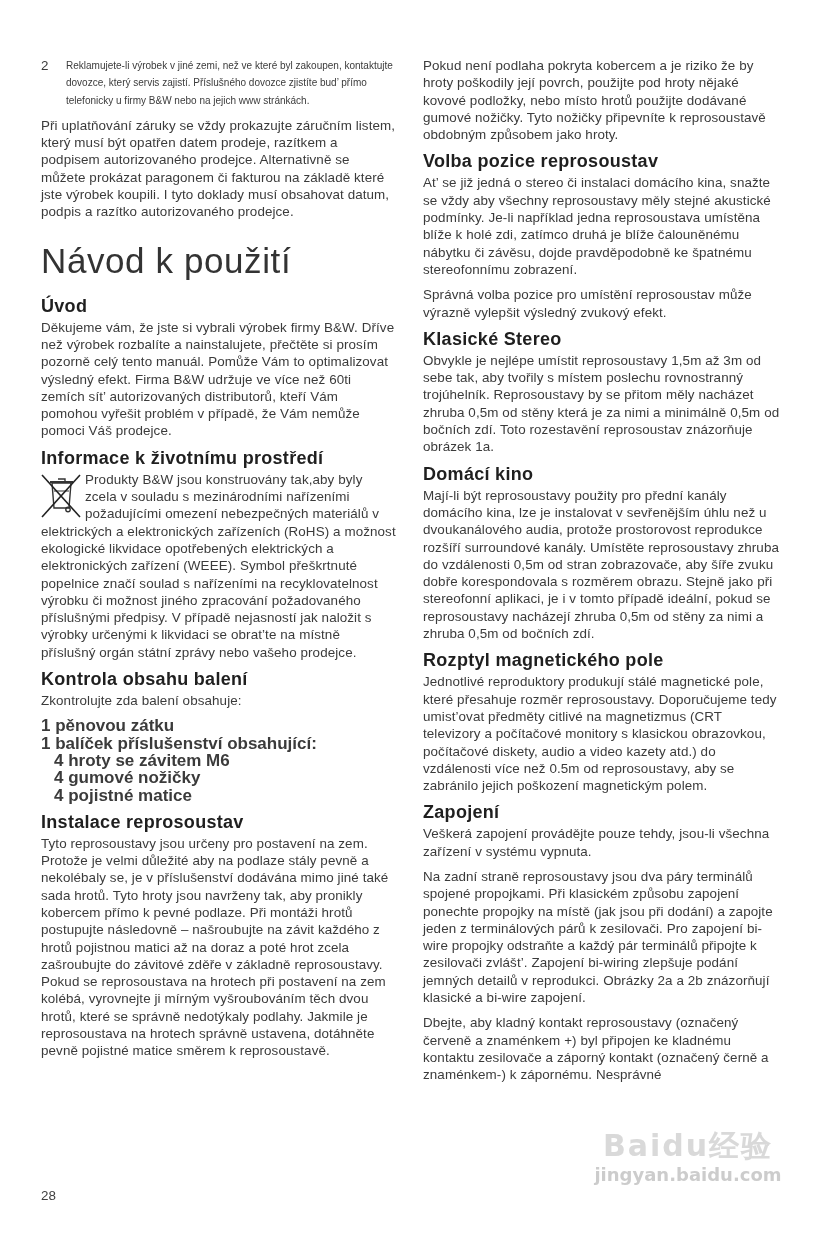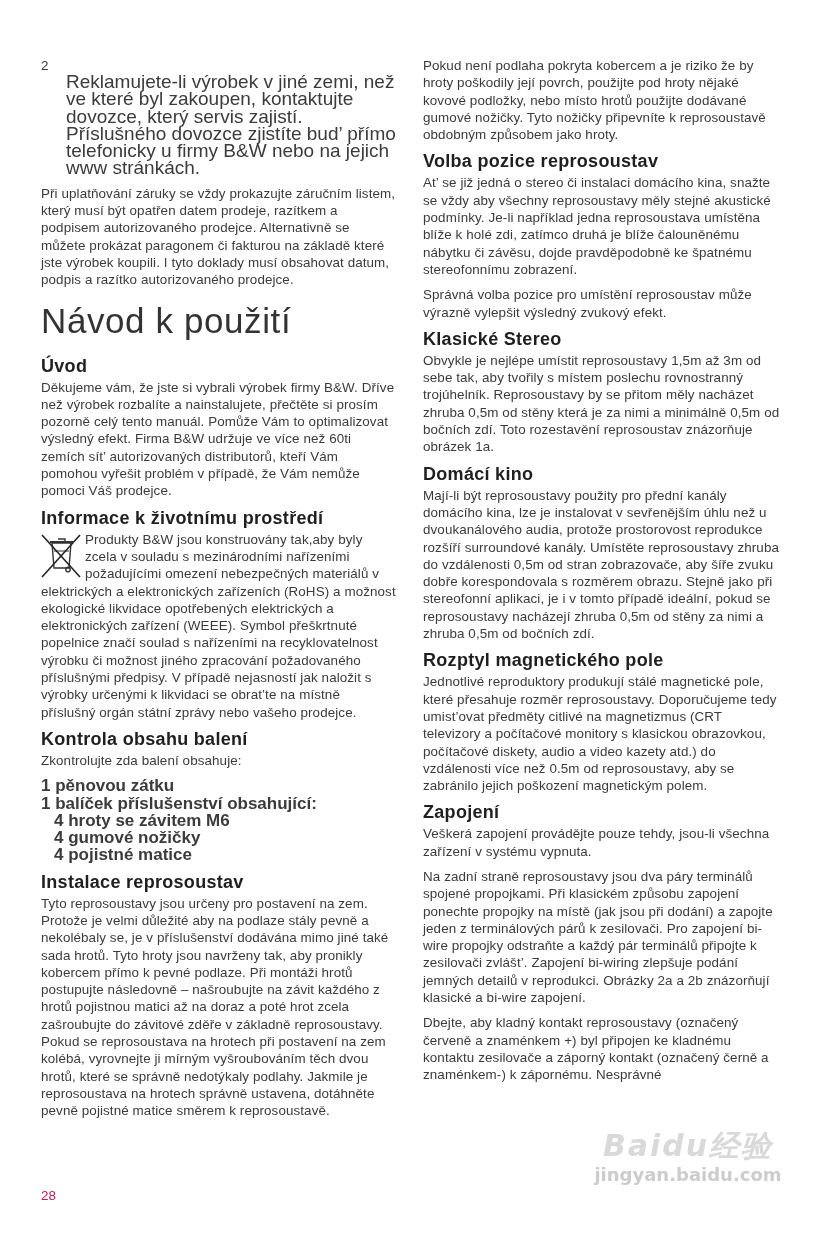--- a/index.html
+++ b/index.html
@@ -26,41 +26,40 @@
   }
   h2 {
     margin: 9px 0 4px 0;
     font-size: 18px;
     line-height: 18px;
     font-weight: bold;
     color: #1f1f1f;
     letter-spacing: 0.3px;
   }
   h1 {
-    margin: 12px 0 16px 0;
+    margin: 20px 0 16px 0;
     font-size: 35px;
     line-height: 40px;
     font-weight: normal;
     color: #333333;
     letter-spacing: 0.6px;
   }
   .numbered {
     display: flex;
     margin-bottom: 8px;
   }
   .numbered .num {
     width: 25px;
     flex: none;
     font-size: 13.4px;
     line-height: 17.3px;
   }
   .numbered .text {
-    font-size: 19px;
+    font-size: 10px;
     line-height: 17.3px;
-    margin-top: 16px;
   }
   .weee-block { position: relative; }
   .weee-icon {
     float: left;
     width: 46px;
     height: 50px;
     margin: 0 1px 0 -3px;
   }
   ul.contents {
     list-style: none;
@@ -69,40 +68,39 @@
     font-size: 17px;
     line-height: 17.3px;
     font-weight: bold;
   }
   ul.contents li.sub { padding-left: 13px; }
   .page-number {
     position: absolute;
     left: 41px;
     top: 1188px;
     font-size: 13.4px;
-    color: #be185d;
+    color: #404040;
   }
   .watermark {
     position: absolute;
     left: 588px;
     top: 1128px;
     width: 200px;
     height: 90px;
     pointer-events: none;
     color: rgba(160,160,160,0.55);
     font-family: "DejaVu Sans", sans-serif;
     text-align: center;
   }
   .watermark .wm-logo {
     font-size: 30px;
     font-weight: bold;
     line-height: 36px;
     letter-spacing: 2px;
     color: rgba(180,180,180,0.5);
-    font-style: italic;
   }
   .watermark .wm-url {
     font-size: 18px;
     font-weight: bold;
     line-height: 22px;
     color: rgba(170,170,170,0.6);
   }
 </style>
 </head>
 <body>

